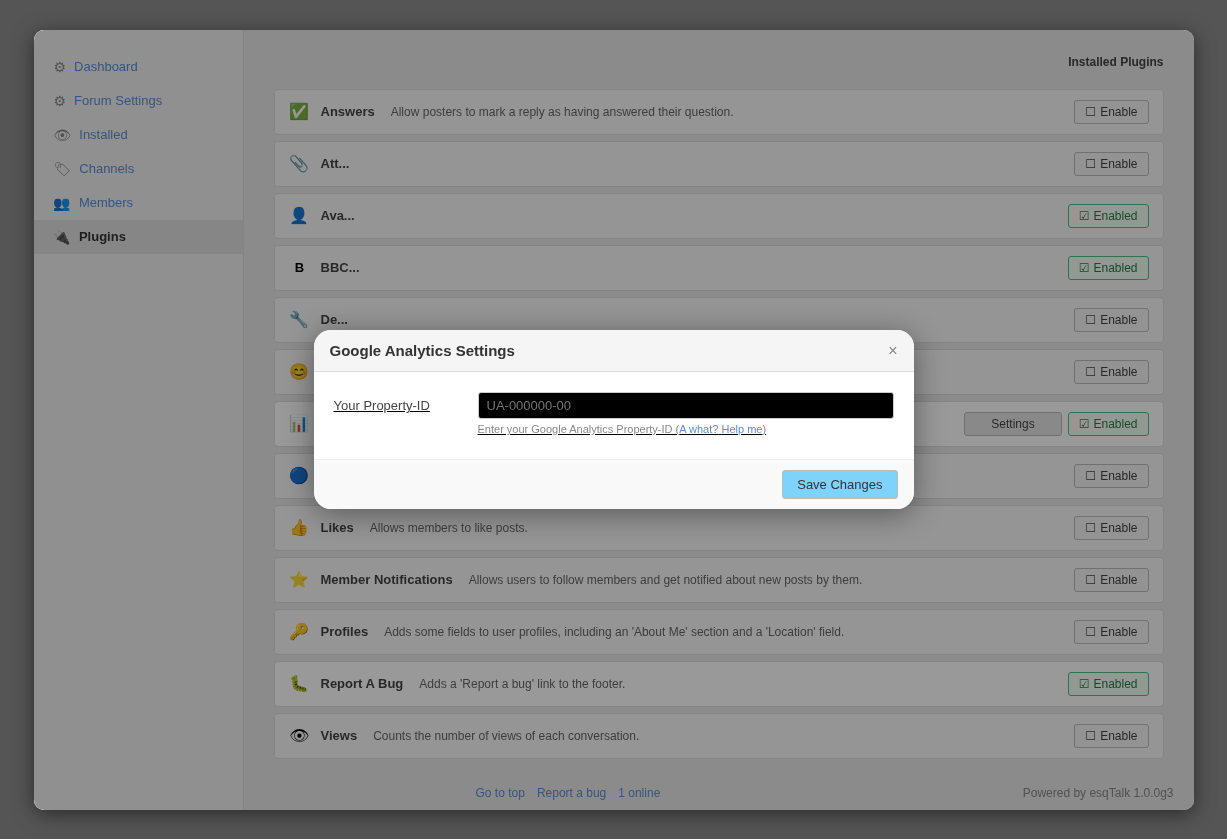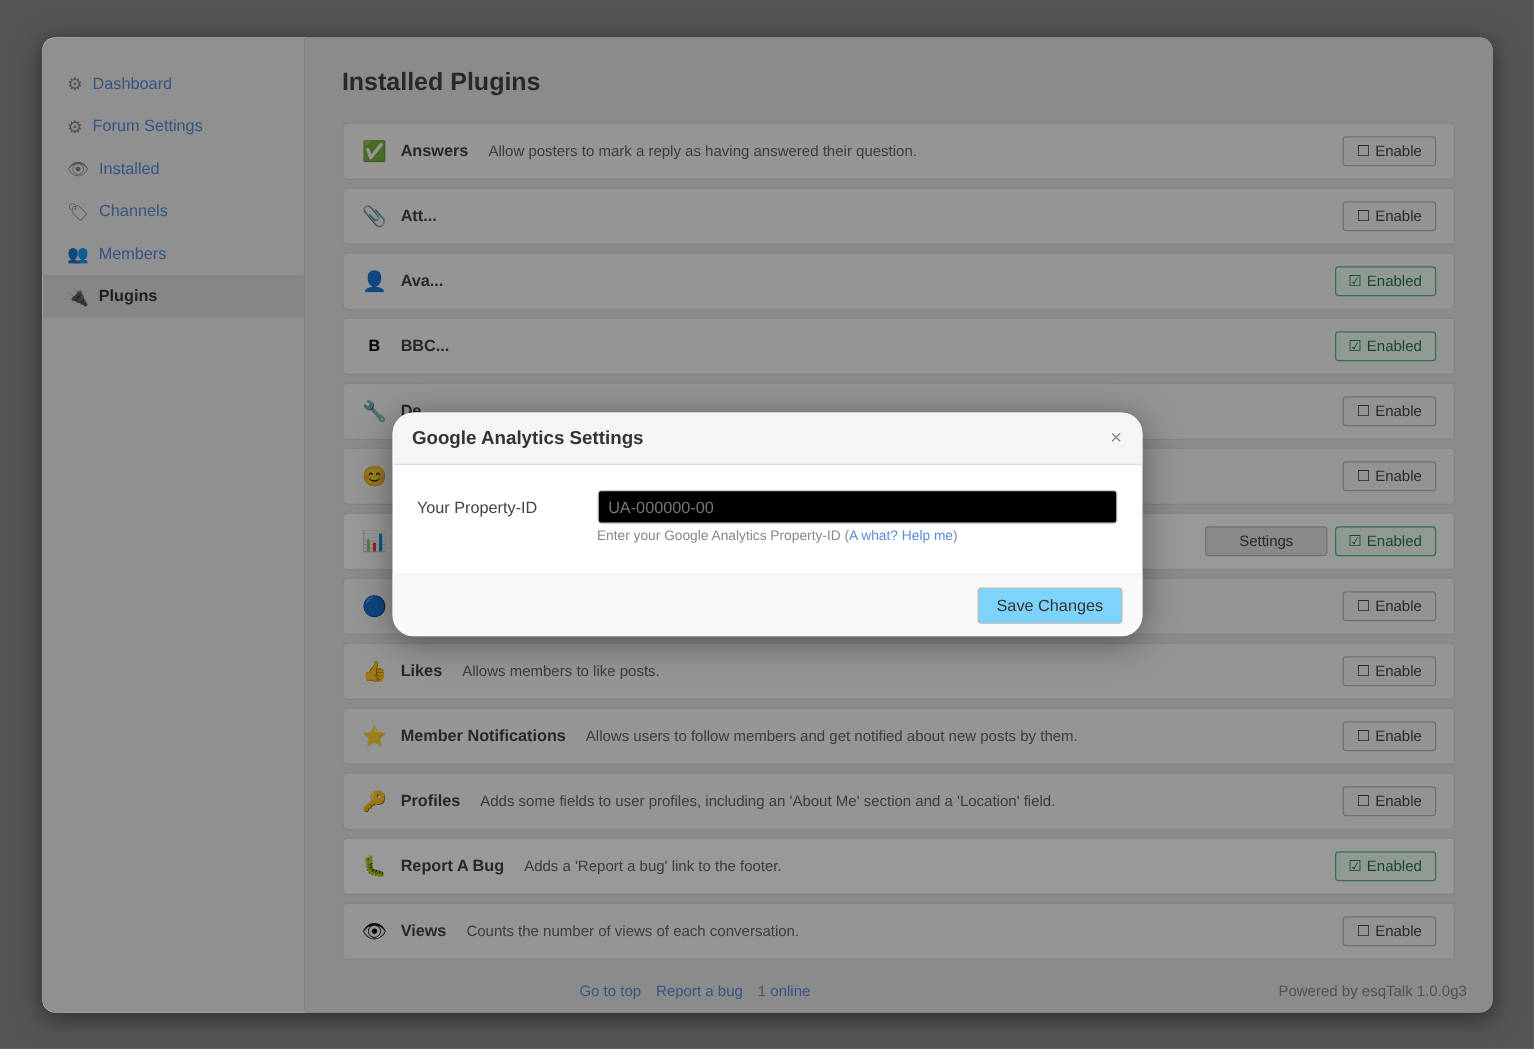--- a/index.html
+++ b/index.html
@@ -50,24 +50,25 @@
     .sidebar-item a { color: #5b8dd9; text-decoration: none; }
 
     
     .main {
       flex: 1;
       padding: 25px 30px;
       overflow-y: auto;
       position: relative;
     }
     .page-title {
-      font-size: 20px;
+      font-size: 12px;
       font-weight: bold;
       color: #444;
       margin-bottom: 20px;
+      text-align: right;
     }
     
     .plugin-row {
       display: flex;
       align-items: center;
       background: #f9f9f9;
       border: 1px solid #ddd;
       border-radius: 4px;
       padding: 10px 14px;
       margin-bottom: 6px;
@@ -108,21 +109,21 @@
       padding: 4px 26px;
       font-size: 12px;
       cursor: pointer;
       color: #444;
     }
     .checkbox-icon { font-size: 12px; }
     
     .app-footer {
       position: absolute;
       bottom: 10px;
-      left: 220px;
+      left: 232px;
       right: 20px;
       display: flex;
       justify-content: space-between;
       color: #888;
       font-size: 12px;
     }
     .footer-left { display: flex; gap: 12px; }
     .footer-link { color: #5b8dd9; cursor: pointer; text-decoration: none; }
     .footer-online { color: #5b8dd9; }
 
@@ -155,21 +156,21 @@
     }
     .modal-title { font-size: 15px; font-weight: bold; color: #333; }
     .modal-close {
       cursor: pointer;
       color: #888;
       font-size: 16px;
       background: none;
       border: none;
       line-height: 1;
     }
-    .modal-body { padding: 20px 20px 10px 20px; }
+    .modal-body { padding: 20px 20px 10px 20px; text-decoration: underline; }
     .form-row {
       display: flex;
       align-items: flex-start;
       gap: 14px;
       margin-bottom: 14px;
     }
     .form-label {
       width: 130px;
       font-size: 13px;
       color: #444;

